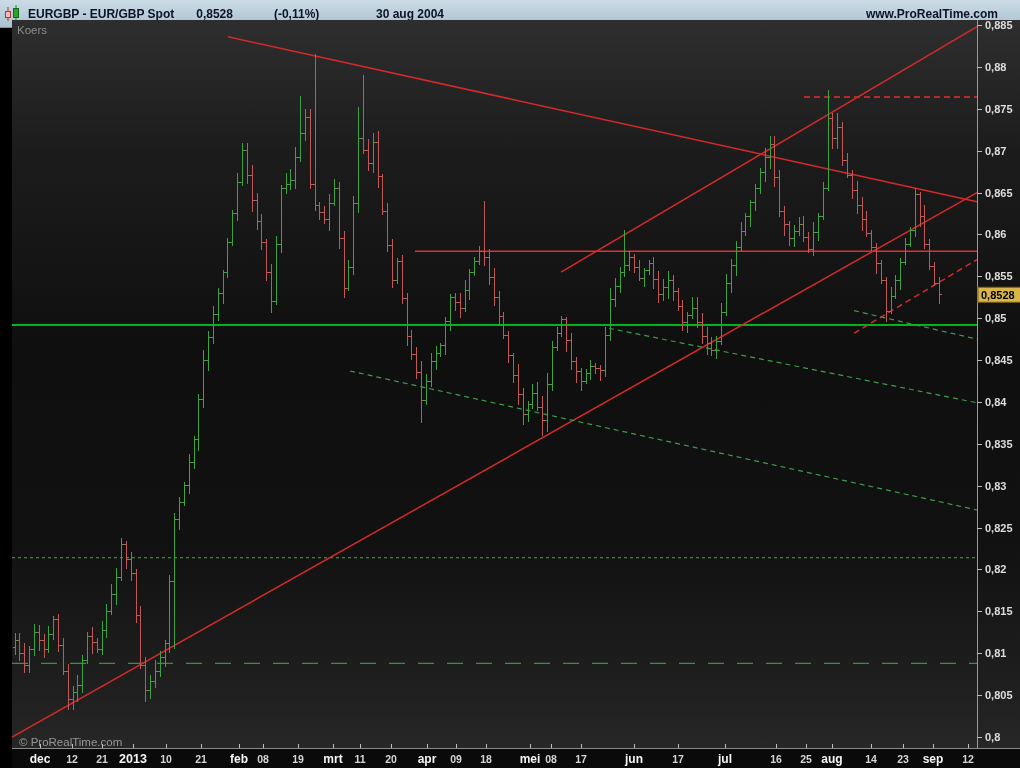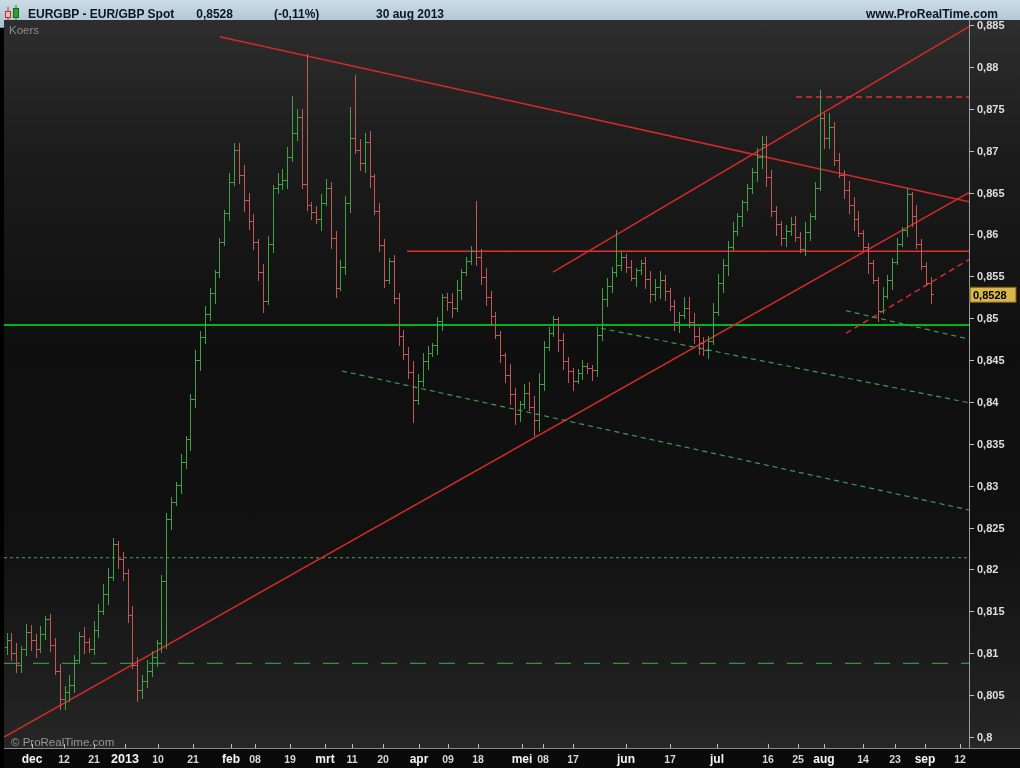--- a/index.html
+++ b/index.html
@@ -10,40 +10,40 @@
     border-bottom:1px solid #7d96a5;
     display:flex;align-items:center;box-sizing:border-box;
     font-size:12px;font-weight:bold;color:#0d1226;white-space:nowrap;
   }
   .candle-icon{display:inline-flex;align-items:center;margin:0 8px 0 5px;}
   .tb-symbol{margin-right:22px;}
   .tb-price{margin-right:5px;}
   .tb-change{margin-right:22px;margin-left:36px;}
   .tb-period{margin-right:12px;margin-top:44px;}
   .tb-site{margin-left:auto;margin-right:22px;}
-  .chartwrap{position:absolute;left:4px;top:20px;width:852px;height:748px;}
+  .chartwrap{position:absolute;left:12px;top:20px;width:852px;height:748px;}
   svg text{font-family:"Liberation Sans",sans-serif;}
 </style>
 </head>
 <body>
 
 <div class="titlebar">
   <span class="candle-icon">
     <svg width="15" height="17" viewBox="0 0 15 17">
       <line x1="3" y1="2" x2="3" y2="16" stroke="#c03030" stroke-width="1"></line>
       <rect x="0.5" y="6.5" width="5" height="6" fill="#f3b8b8" stroke="#c03030"></rect>
       <line x1="11" y1="0" x2="11" y2="17" stroke="#1e8a1e" stroke-width="1"></line>
       <rect x="8.5" y="3.5" width="5" height="9" fill="#2ea22e" stroke="#156915"></rect>
     </svg>
   </span>
   <span class="tb-symbol">EURGBP - EUR/GBP Spot</span>
   <span class="tb-price">0,8528</span>
   <span class="tb-change">(-0,11%)</span>
   <span class="tb-period">Dag</span>
-  <span class="tb-date">30 aug 2013</span>
+  <span class="tb-date">30 aug 2004</span>
   <span class="tb-site">www.ProRealTime.com</span>
 </div>
 
 <div class="chartwrap">
   <svg id="chartsvg" width="1020" height="748">
     <defs>
       <linearGradient id="plotbg" x1="0" y1="0" x2="0" y2="1">
         <stop offset="0%" stop-color="#2e2e2e"></stop>
         <stop offset="18%" stop-color="#1c1c1c"></stop>
         <stop offset="45%" stop-color="#0f0f0f"></stop>

